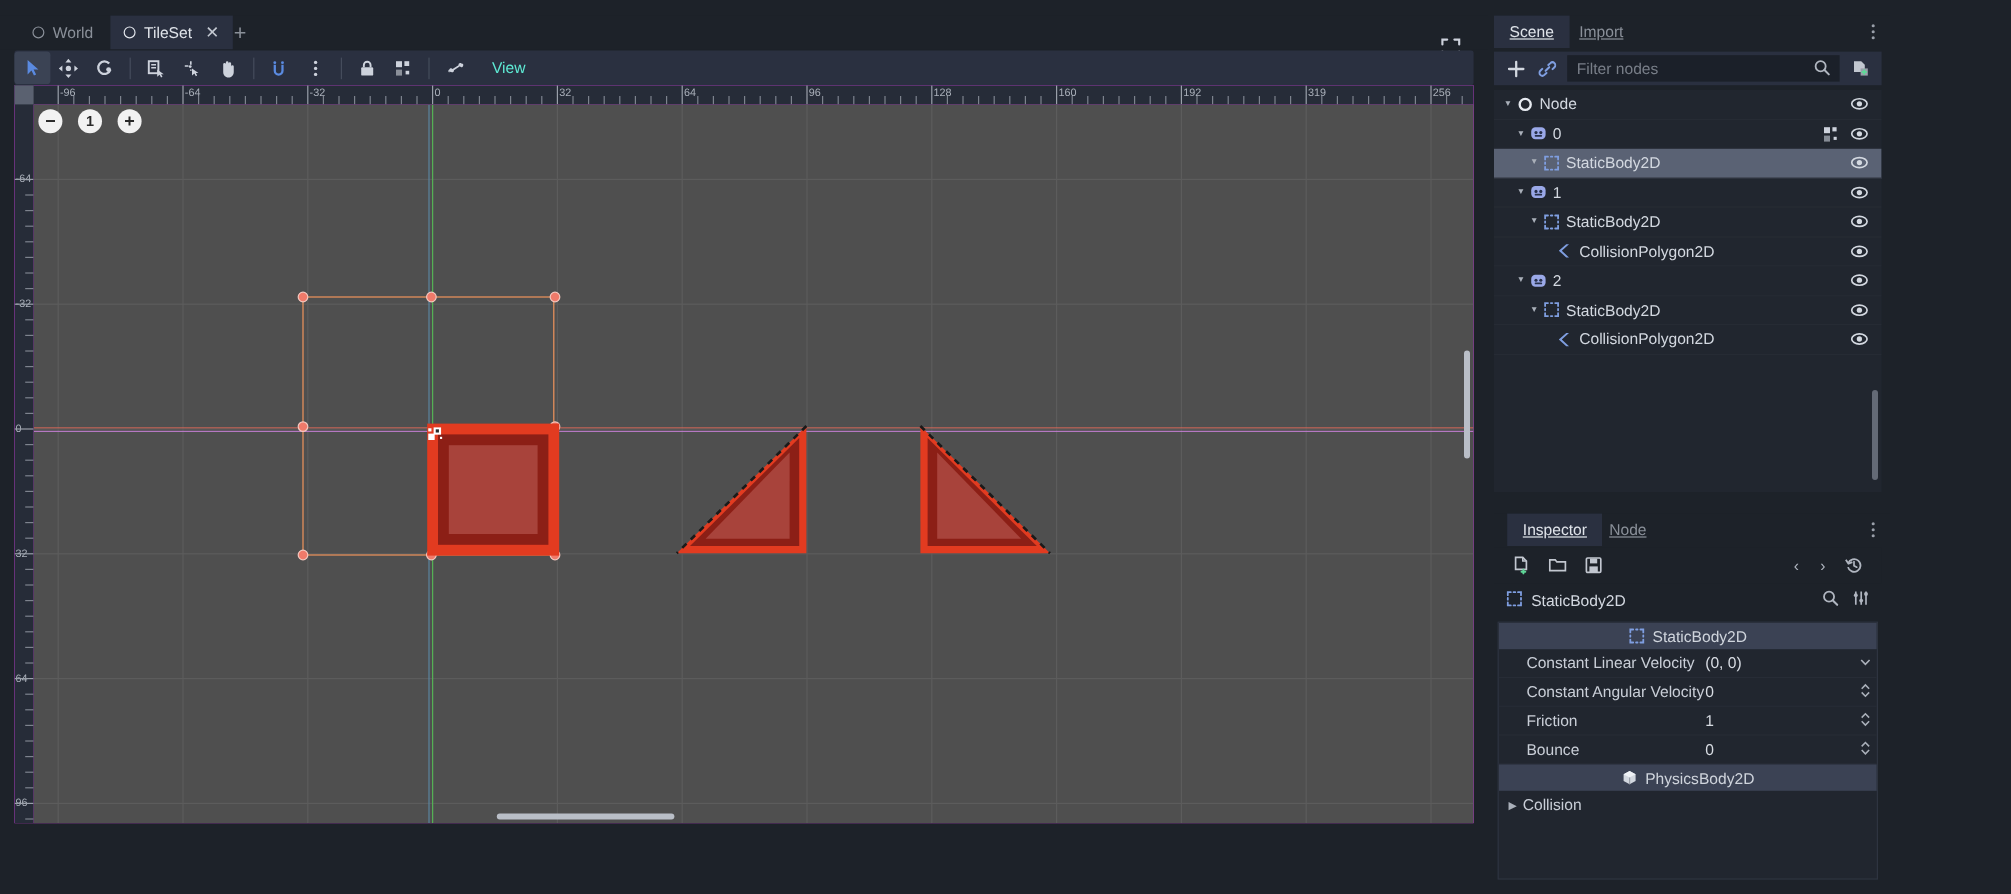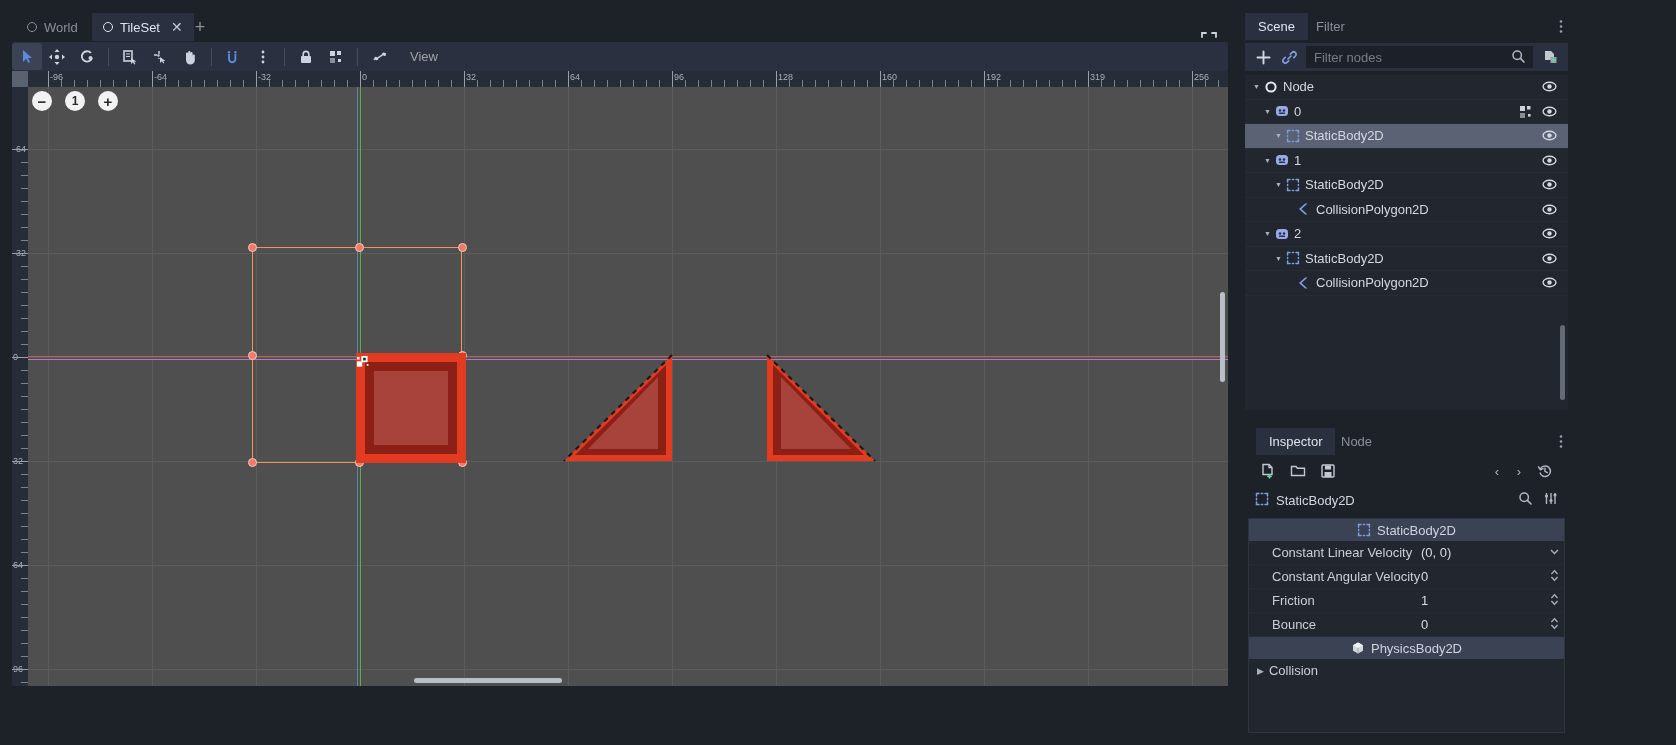--- a/index.html
+++ b/index.html
@@ -49,21 +49,21 @@
     background:#2a3040;
     display:flex; align-items:center;
     border-radius:2px;
   }
   .tb-btn {
     width:30px; height:27px; display:flex; align-items:center; justify-content:center;
     cursor:pointer; flex:none;
   }
   .tb-btn.sel { background:#3b4354; border-radius:3px; }
   .tb-sep { width:1px; height:18px; background:#454c5c; margin:0 6px; flex:none; }
-  .tb-label { margin-left:10px; color:#a3a3a3; font-size:13px; cursor:pointer; padding:0 6px;}
+  .tb-label { margin-left:10px; color:#5eead4; font-size:13px; cursor:pointer; padding:0 6px;}
 
   
   #canvaswrap {
     position:absolute; left:12px; top:71px; width:1216px; height:615px;
     background:#d946ef; overflow:hidden;
   }
   #hruler {
     position:absolute; left:0; top:0; width:1216px; height:16px;
     background:#262c38; overflow:hidden;
   }
@@ -125,21 +125,21 @@
     position:absolute; right:3px; top:205px; width:5px; height:90px;
     background:#b9bec7; border-radius:3px;
   }
 
   
   #right { position:absolute; left:1240px; top:0; width:436px; height:745px; background:#1d2229; }
 
   .panel-tabs { position:relative; height:27px; background:#1d2229; }
   .ptab {
     position:absolute; top:0; height:27px; display:flex; align-items:center;
-    padding:0 13px; font-size:13px; color:#8a9099; cursor:pointer; user-select:none;
+    padding:0 13px; font-size:13px; color:#8a9099; cursor:pointer; user-select:none;text-decoration:underline;
   }
   .ptab.active { background:#2a3040; color:#e0e4ea; }
 
   #scene-toolrow {
     position:absolute; left:1245px; top:43px; width:323px; height:28px;
     background:#2a3040; display:flex; align-items:center; padding:0 5px;
   }
   .st-btn { width:26px; height:24px; display:flex; align-items:center; justify-content:center; cursor:pointer; }
   #filter-box {
     flex:1; height:22px; background:#1b2029; margin:0 4px;
@@ -549,21 +549,21 @@
     </div>
   </div>
 
   <div id="right">
 
     <div class="panel-tabs" style="position:absolute;left:5px;top:13px;width:330px;">
       <div class="ptab active" style="left:0px;">
         <span>Scene</span>
       </div>
       <div class="ptab" style="left:58px;">
-        <span>Filter</span>
+        <span>Import</span>
       </div>
       <div class="vert-dots" style="left:313px;top:6px;">
         <svg width="6" height="15" viewBox="0 0 6 15">
             <circle cx="3" cy="2.5" r="1.3" fill="#9aa0aa"></circle>
             <circle cx="3" cy="7.5" r="1.3" fill="#9aa0aa"></circle>
             <circle cx="3" cy="12.5" r="1.3" fill="#9aa0aa"></circle>
           </svg>
       </div>
     </div>
 

